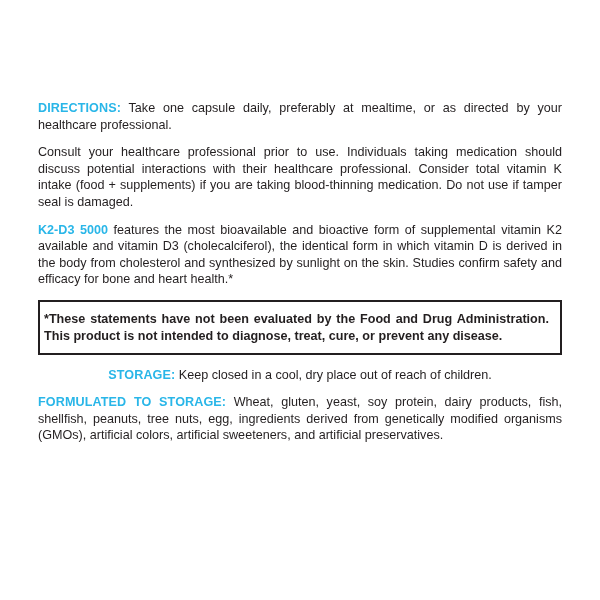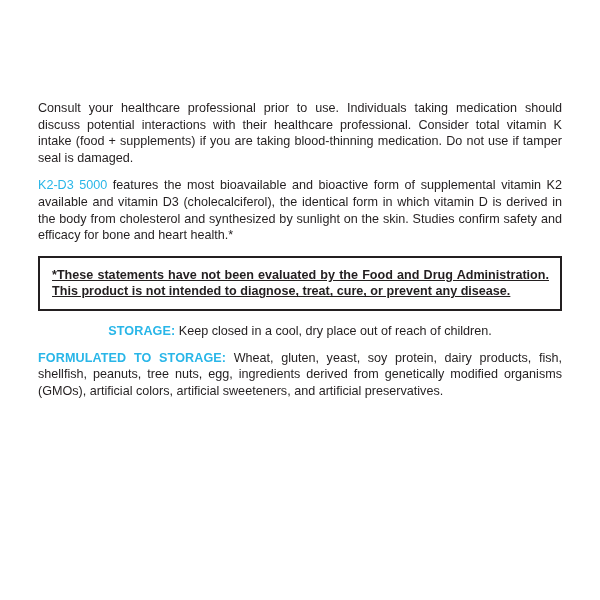--- a/index.html
+++ b/index.html
@@ -26,47 +26,49 @@
     text-align: justify;
     margin: 0 0 11px 0;
     color: #231f20;
   }
   .para:last-child { margin-bottom: 0; }
   .heading {
     color: #29b6e8;
     font-weight: bold;
     letter-spacing: 0.1px;
   }
-  .heading-inline { color: #29b6e8; font-weight: normal; }
+  .heading-inline { color: #29b6e8; font-weight: bold; }
   .block-para {
     margin-bottom: 12px;
   }
   .disclaimer {
     border: 2px solid #231f20;
-    padding: 9px 11px 9px 12px;
+    padding: 9px 11px 9px 4px;
     margin: 3px 0 12px 0;
     box-sizing: border-box;
-    text-decoration: underline;
   }
   .disclaimer p {
     margin: 0;
     font-size: 12.6px;
     line-height: 1.32;
     font-weight: bold;
     text-align: justify;
     color: #231f20;
   }
   .tight { margin-bottom: 10px; }
   .nojust { text-align: center; }
 </style>
 </head>
 <body>
 
 <div class="label">
 
+  <p class="para">
+    <span class="heading">DIRECTIONS:</span><span> Take one capsule daily, preferably at mealtime, or as directed by your healthcare professional.</span>
+  </p>
 
   <p class="para">Consult your healthcare professional prior to use. Individuals taking medication should discuss potential interactions with their healthcare professional. Consider total vitamin K intake (food + supplements) if you are taking blood-thinning medication.  Do not use if tamper seal is damaged.</p>
 
   <p class="para block-para">
     <span class="heading-inline">K2-D3 5000</span><span> features the most bioavailable and bioactive form of supplemental vitamin K2 available and vitamin D3 (cholecalciferol), the identical form in which vitamin D is derived in the body from cholesterol and synthesized by sunlight on the skin. Studies confirm safety and efficacy for bone and heart health.*</span>
   </p>
 
   <div class="disclaimer">
     <p>*These statements have not been evaluated by the Food and Drug Administration. This product is not intended to diagnose, treat, cure, or prevent any disease.</p>
   </div>

